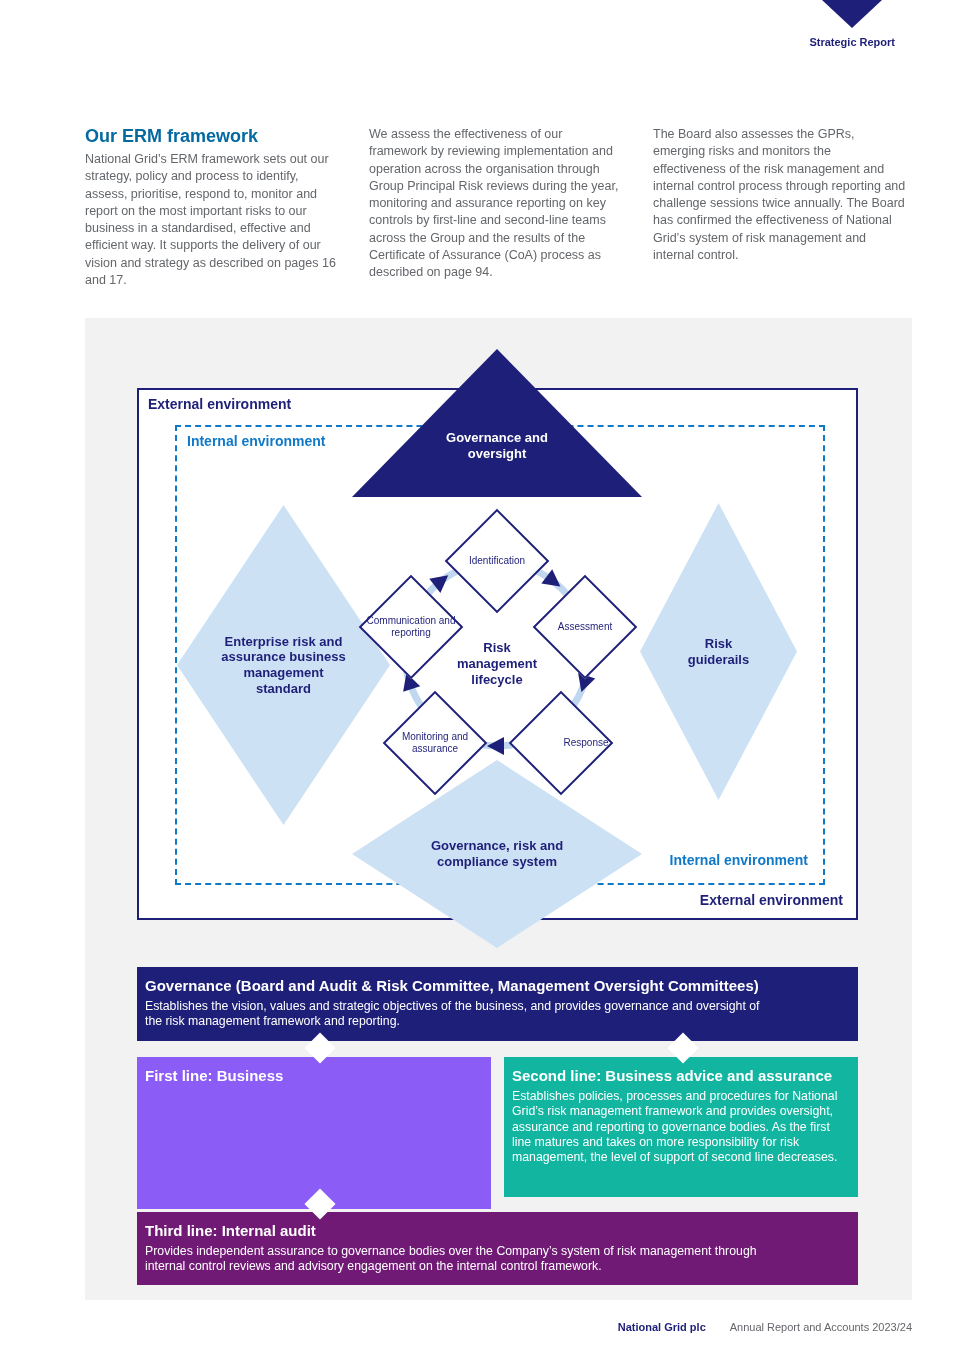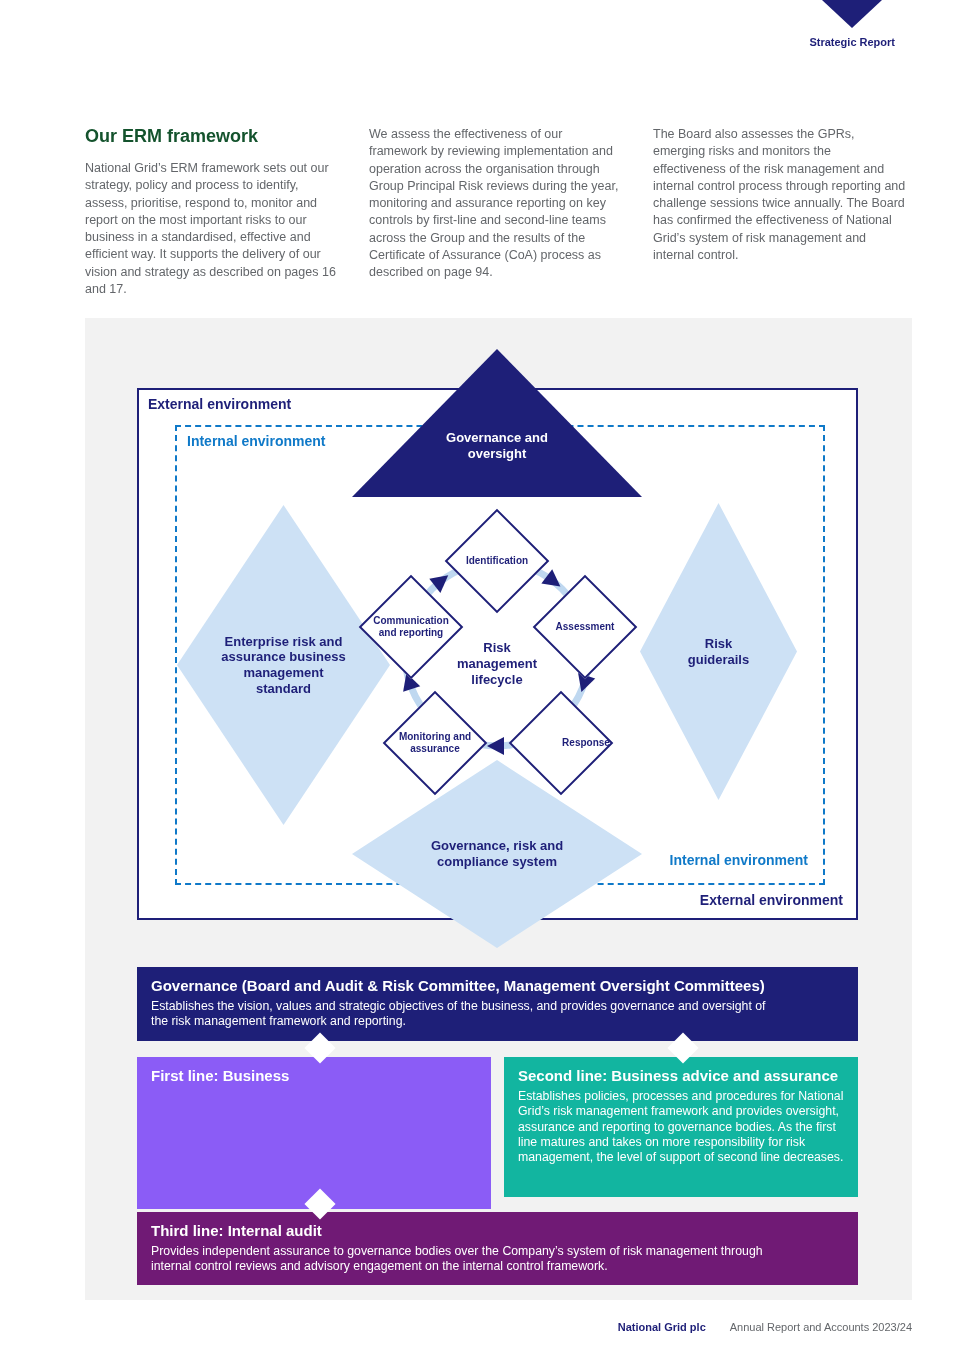--- a/index.html
+++ b/index.html
@@ -16,21 +16,21 @@
   .section-label {
     position:absolute; right:70px; top:36px; font-size:11px; font-weight:bold; color:#1e1f78;
   }
   
   .intro {
     position:absolute; left:85px; top:126px; width:822px;
     display:flex; gap:30px; align-items:flex-start;
   }
   .intro .col { flex:1 1 0; }
   .intro h1 {
-    margin:0 0 13px 0; font-size:18px; font-weight:bold; color:#14532d;
+    margin:0 0 4px 0; font-size:18px; font-weight:bold; color:#0369a1;
   }
   .intro p {
     margin:0; font-size:12.5px; line-height:1.38; color:#63666a;
   }
   
   .panel { position:absolute; left:85px; top:318px; width:827px; height:982px; background:#f2f2f2; }
   .solid-box {
     position:absolute; left:137px; top:388px; width:721px; height:532px;
     box-sizing:border-box; border:2px solid #1e1f78; background:#ffffff;
   }
@@ -79,36 +79,36 @@
     background:#ffffff; border:2px solid #1e1f78; transform:rotate(45deg);
   }
   .md-identification { left:460px; top:524px; }
   .md-assessment     { left:548px; top:590px; }
   .md-response       { left:524px; top:706px; }
   .md-monitoring     { left:398px; top:706px; }
   .md-communication  { left:374px; top:590px; }
   .mini-label {
     position:absolute; width:100px; height:44px;
     display:flex; align-items:center; justify-content:center; text-align:center;
-    color:#1e1f78; font-weight:bold; font-size:10px; line-height:1.2;
+    color:#1e1f78; font-weight:normal; font-size:10px; line-height:1.2;
   }
   .mini-label span { width:92px; }
   .ml-identification { left:447px; top:539px; }
   .ml-assessment     { left:535px; top:605px; }
   .ml-response       { left:536px; top:721px; }
   .ml-monitoring     { left:385px; top:721px; }
   .ml-communication  { left:361px; top:605px; }
   .lifecycle-center {
     position:absolute; left:437px; top:630px; width:120px; height:68px;
     display:flex; align-items:center; justify-content:center; text-align:center;
     color:#1e1f78; font-weight:bold; font-size:13px; line-height:1.22;
   }
   .lifecycle-center span { width:100px; }
   
-  .bar { position:absolute; box-sizing:border-box; padding:10px 14px; color:#ffffff; }
+  .bar { position:absolute; box-sizing:border-box; padding:10px 8px; color:#ffffff; }
   .bar-title { font-weight:bold; font-size:15px; margin:0 0 5px 0; }
   .bar-desc  { font-size:12.3px; line-height:1.25; }
   .bar-governance { left:137px; top:967px;  width:721px; height:74px;  background:#1e1f78; }
   .bar-governance .bar-desc { max-width:620px; }
   .bar-first      { left:137px; top:1057px; width:354px; height:152px; background:#8b5cf6; }
   .bar-second     { left:504px; top:1057px; width:354px; height:140px; background:#12b5a0; }
   .bar-third      { left:137px; top:1212px; width:721px; height:73px;  background:#701a75; }
   .bar-third .bar-desc { max-width:630px; }
   .connector {
     position:absolute; width:22px; height:22px; background:#ffffff; transform:rotate(45deg);

